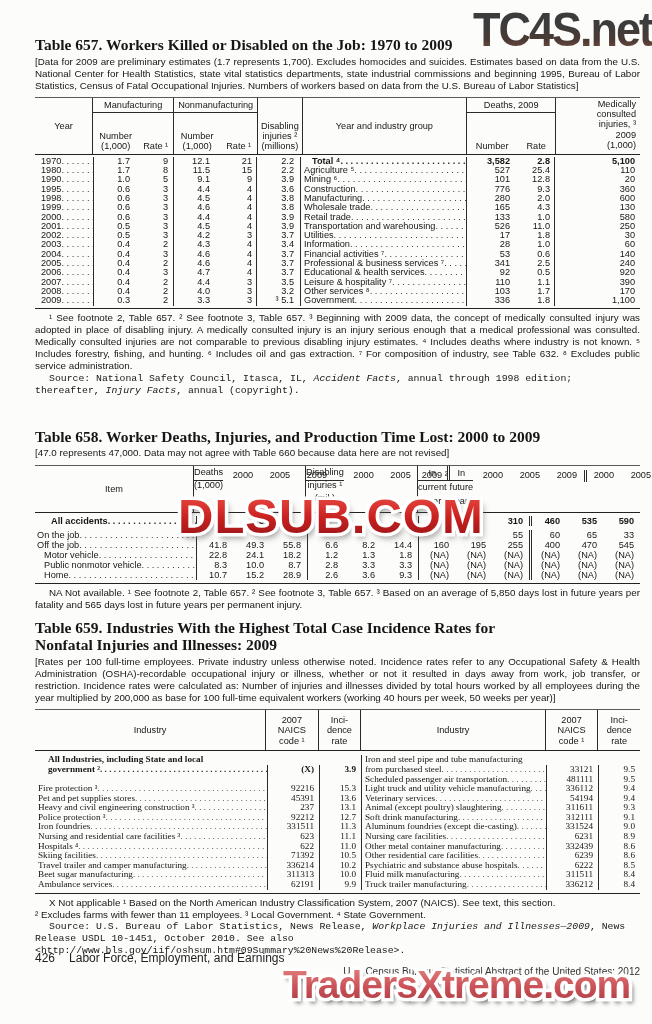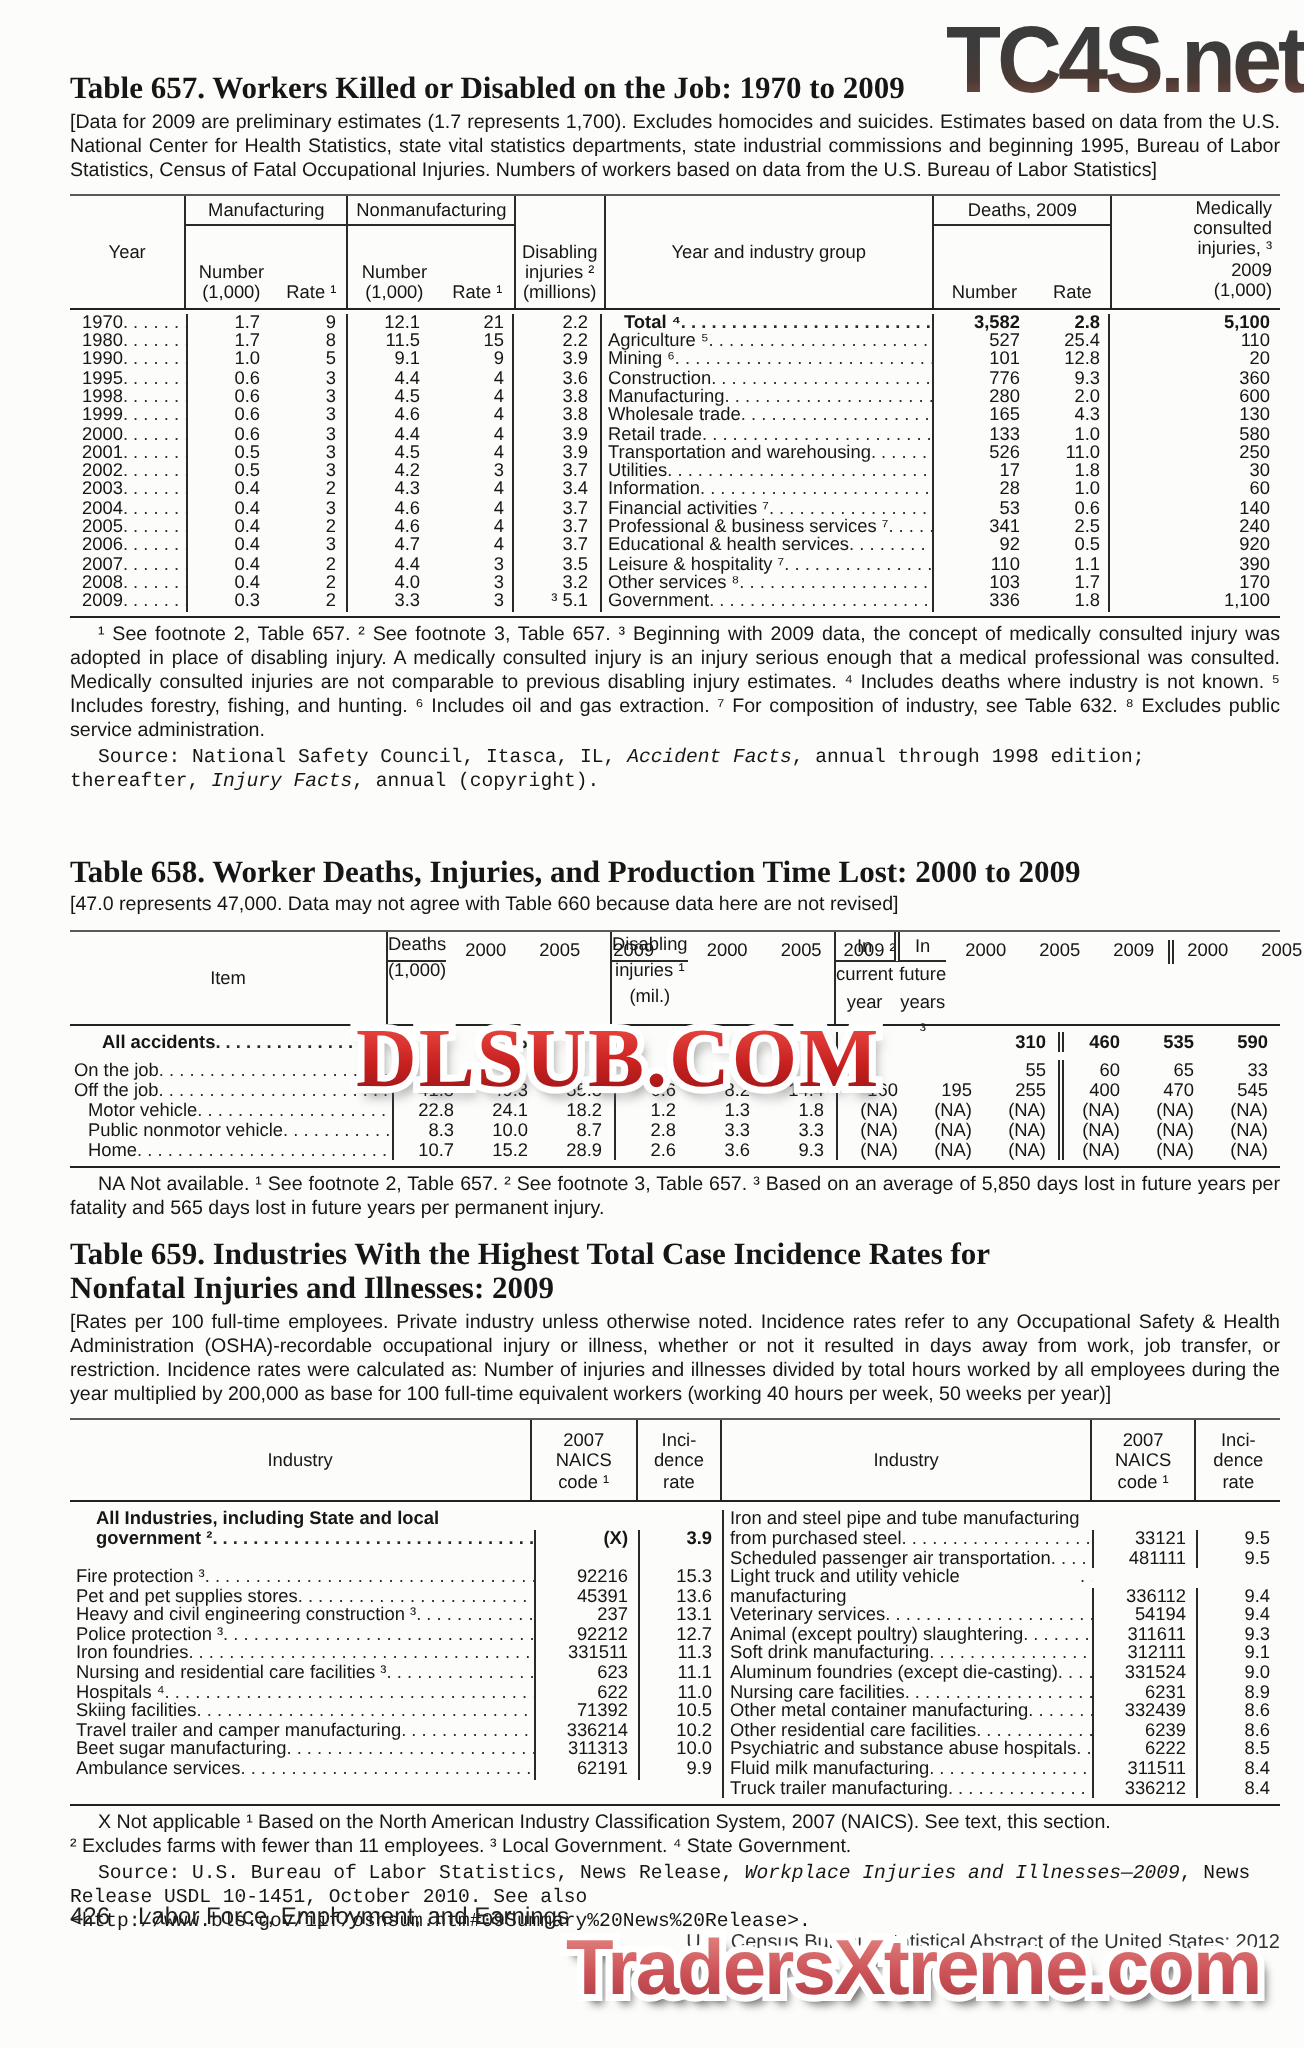--- a/index.html
+++ b/index.html
@@ -74,21 +74,21 @@
   .r658 .lbl{width:161px;display:flex;padding-left:2px;box-sizing:border-box;}
   .r658 .v{width:37px;text-align:right;padding-right:6px;box-sizing:border-box;height:100%;}
 
   
   .t659-block{margin-top:8px;}
   .h659{display:flex;height:40px;border-bottom:1.5px solid #222;font-size:9.2px;line-height:10.5px;}
   .h659 .hi{display:flex;align-items:center;justify-content:center;}
   .h659 .hn{display:flex;align-items:center;justify-content:center;text-align:center;white-space:pre-line;}
   .b659{display:flex;padding:4px 0 3px 0;}
   .col659{display:flex;flex-direction:column;}
-  .i-row{display:flex;align-items:flex-end;font-size:9.2px;line-height:9.6px;}
+  .i-row{display:flex;align-items:flex-end;font-size:9.2px;line-height:9.6px;font-family:Liberation Serif, serif;}
   .i-row .i-name{display:flex;flex-direction:column;box-sizing:border-box;padding-left:3px;}
   .i-row .nm2{display:flex;}
   .i-row .i-naics,.i-row .i-rate{padding-right:5px;box-sizing:border-box;text-align:right;height:9.6px;}
   .left .i-name{width:232px;}
   .left .i-naics{width:52px;}
   .left .i-rate{width:42px;}
   .right .i-name{width:185px;}
   .right .i-naics{width:52px;}
   .right .i-rate{width:42px;}
   .i-row.bold{font-weight:bold;}
@@ -103,22 +103,22 @@
 
   
   .wm{position:absolute;font-weight:bold;white-space:nowrap;z-index:30;filter:blur(0.25px);}
   .wm .stroke{position:absolute;left:0;top:0;color:#fff;-webkit-text-stroke:7px #ffffff;
       text-shadow:3px 5px 6px rgba(90,90,90,0.65), -1px 2px 3px rgba(120,120,120,0.4);}
   .wm .fill{position:relative;color:transparent;-webkit-background-clip:text;background-clip:text;}
   .wm-tc4s{right:0px;top:4px;font-size:45px;letter-spacing:-2px;transform:scaleY(1.05);
       background:linear-gradient(180deg,#3c3c3c 40%,#4a3a34 68%,#94584a 100%);
       -webkit-background-clip:text;background-clip:text;color:transparent;z-index:30;
       font-family:"Liberation Sans","DejaVu Sans",sans-serif;}
-  .wm-dlsub{left:178px;top:506px;font-size:42px;letter-spacing:1px;
-      font-family:Liberation Serif, serif;}
+  .wm-dlsub{left:178px;top:488px;font-size:49px;letter-spacing:1px;
+      font-family:Liberation Sans, sans-serif;}
   .wm-dlsub .fill{background:linear-gradient(180deg,#ea4740 12%,#c6201f 55%,#911317 100%);
       -webkit-background-clip:text;background-clip:text;}
   .wm-traders{left:283px;top:963px;font-size:39px;letter-spacing:-1px;
       font-family:"Liberation Sans","DejaVu Sans",sans-serif;}
   .wm-traders .stroke{text-shadow:4px 5px 4px rgba(60,60,60,0.75), 2px 3px 2px rgba(60,60,60,0.5);}
   .wm-traders .fill{background:linear-gradient(180deg,#e2837f 8%,#cb5258 55%,#a63a40 100%);
       -webkit-background-clip:text;background-clip:text;}
 </style>
 </head>
 <body>

